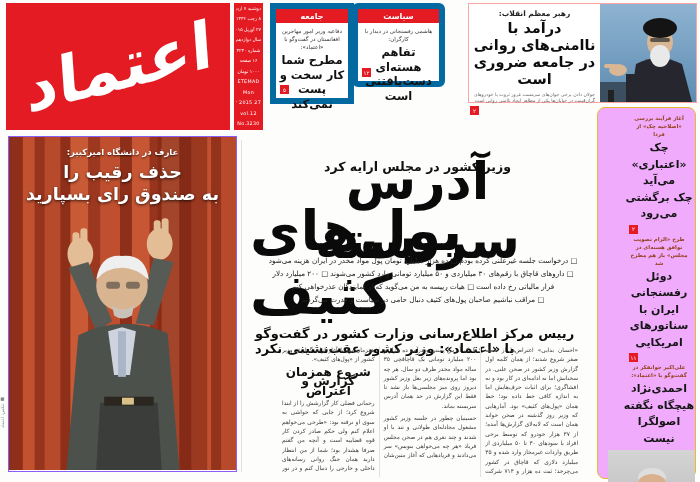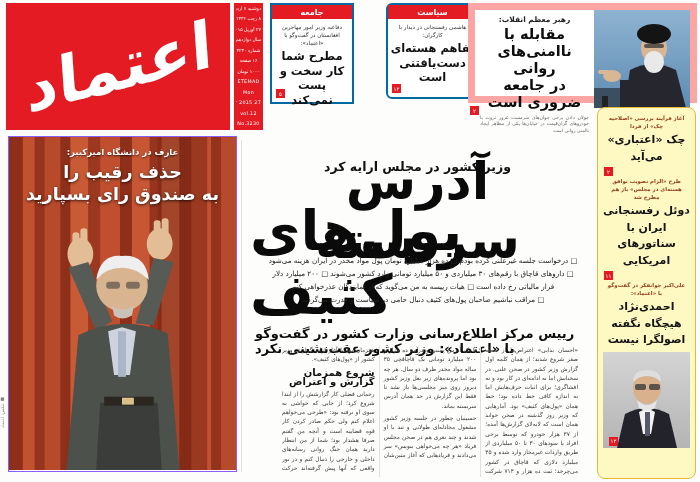--- a/index.html
+++ b/index.html
@@ -28,35 +28,35 @@
     border:1px solid rgba(255,255,255,.5);
   }
   .infobar {
     position:absolute; left:234px; top:3px; width:29px; height:127px;
     background:#e51b23; color:#fff; padding:3px 2px;
     display:flex; flex-direction:column; justify-content:space-between;
   }
   .infobar span { display:block; font-size:4.6px; line-height:6px; text-align:center; white-space:nowrap; overflow:hidden; }
   .infobar .en { font-size:4.8px; letter-spacing:.3px; }
   
-  .tbox { position:absolute; top:3px; background:#fff; border:2px solid #0369a1; }
+  .tbox { position:absolute; top:3px; background:#fff; border:6px solid #0369a1; }
   .tbox-jameh { left:270px; width:84px; height:101px; }
-  .tbox-siasat { left:386px; width:93px; height:96px;border-radius:6px; }
+  .tbox-siasat { left:352px; width:93px; height:84px;border-radius:6px; }
   .tbox-head {
     height:14px; background:#e51b23; color:#fff; font-size:8px; font-weight:bold;
     display:flex; align-items:center; justify-content:center; letter-spacing:2px;
   }
   .tbox-kicker { font-size:5.6px; line-height:8px; color:#333; text-align:center; padding:4px 4px 1px; }
   .tbox-headline { font-size:11.5px; line-height:14.5px; font-weight:bold; color:#111; text-align:center; padding-top:1px; }
   .ptag {
     position:absolute; left:4px; bottom:4px; width:9px; height:9px; background:#e51b23;
     color:#fff; font-size:5.5px; display:flex; align-items:center; justify-content:center;
   }
   
-  .leader { position:absolute; left:468px; top:3px; width:229px; height:100px; border:7px solid #fca5a5; background:#fff; }
+  .leader { position:absolute; left:468px; top:3px; width:229px; height:100px; border:1px solid #fca5a5; background:#fff; }
   .leader-photo { position:absolute; top:0; left:auto; right:0; width:96px; height:98px; }
   .leader-text { position:absolute; right:99px; left:3px; top:3px; }
   .leader-kicker { font-size:7.5px; font-weight:bold; color:#222; text-align:center; padding-top:2px; }
   .leader-headline { font-size:14.5px; line-height:17px; font-weight:bold; color:#0d0d0d; text-align:center; margin-top:2px; }
   .leader-note { font-size:4.7px; line-height:6.4px; color:#666; text-align:justify; margin-top:4px; padding:0 2px; }
   .leader-ptag { position:absolute; left:470px; top:106px; width:9px; height:9px; background:#e51b23; color:#fff; font-size:5.5px; display:flex; align-items:center; justify-content:center; }
   
   .aref { position:absolute; left:8px; top:136px; width:229px; height:336px; overflow:hidden; border:1px solid #8b5cf6; }
   .aref svg { position:absolute; inset:0; }
   .aref-kicker {
@@ -78,25 +78,25 @@
   .main-h1 { position:absolute; left:250px; top:152px; width:335px; text-align:center; font-size:51px; font-weight:bold; color:#0a0a0a; letter-spacing:-1px; }
   .main-h2 { position:absolute; left:250px; top:199px; width:335px; text-align:left; font-size:55px; font-weight:bold; color:#0a0a0a; letter-spacing:-1px; }
   .bullets { position:absolute; left:262px; top:254px; width:322px; }
   .bullets div { text-align:center; font-size:7.2px; line-height:13px; color:#222; }
   .main-subhead { position:absolute; left:255px; top:326px; width:330px; text-align:left; font-size:13px; font-weight:bold; color:#0d0d0d; }
   .body-cols {
     position:absolute; left:282px; top:346px; width:296px; height:131px; overflow:hidden;
     column-count:3; column-gap:9px; column-rule:1px solid #e3e1dd; direction:rtl;
   }
   .body-cols p { font-size:5.8px; line-height:9.3px; color:#3a3a3a; text-align:justify; margin-bottom:3px; }
-  .body-cols h4 { font-size:10px; line-height:9.5px; color:#111; margin:3px 0; }
+  .body-cols h4 { font-size:12px; line-height:9.5px; color:#111; text-align:center; margin:3px 0; }
   
   .ycol {
     position:absolute; left:597px; top:107px; width:99px; height:372px;
-    background:#fef9c3; border-radius:8px; border:1px solid #e6b93a; padding-top:6px;
+    background:#f0abfc; border-radius:8px; border:1px solid #e6b93a; padding-top:6px;padding-left:25px;
   }
   .ystory { position:relative; padding-bottom:12px; }
   .y-kicker { font-size:5.4px; line-height:8px; font-weight:bold; color:#93401c; text-align:center; padding:0 7px; }
   .y-headline { font-size:11px; line-height:16.5px; font-weight:bold; color:#151515; text-align:center; margin-top:2px; }
   .y-ptag { position:absolute; left:6px; bottom:1px; width:9px; height:9px; background:#e51b23; color:#fff; font-size:5.5px; display:flex; align-items:center; justify-content:center; }
   .y-photo { position:relative; width:87px; height:96px; margin:3px auto 0; overflow:hidden; background:#c7c7c7; }
   .y-photo .y-ptag { bottom:2px; }
 </style>
 </head>
 <body>
@@ -141,21 +141,21 @@
       <div>دست‌یافتنی</div>
       <div>است</div>
     </div>
     <div class="ptag">۱۲</div>
   </div>
 
   <div class="leader">
     <div class="leader-text">
       <div class="leader-kicker">رهبر معظم انقلاب:</div>
       <div class="leader-headline">
-        <div>مقابله با</div>
+        <div>درآمد با</div>
         <div>ناامنی‌های روانی</div>
         <div>در جامعه ضروری است</div>
       </div>
       <div class="leader-note">جولان دادن برخی جوان‌های سرمست غرور ثروت با خودروهای گران‌قیمت در خیابان‌ها یکی از مظاهر ایجاد ناامنی روانی است</div>
     </div>
     <svg class="leader-photo" viewBox="0 0 96 98" preserveAspectRatio="none">
       <defs>
         <linearGradient id="bgblue" x1="0" y1="0" x2="0" y2="1">
           <stop offset="0" stop-color="#8fb3d1"></stop>
             <stop offset="1" stop-color="#5d8cb2"></stop>
@@ -246,20 +246,21 @@
     <p>رحمانی فضلی کار گزارشش را از ابتدا شروع کرد؛ از جایی که حواشی به سوی او نرفته بود: «طرحی می‌خواهم اعلام کنم ولی حکم صادر کردن کار قوه قضاییه است و آنچه من گفتم صرفا هشدار بود؛ شما از من انتظار دارید همان جنگ روانی رسانه‌های داخلی و خارجی را دنبال کنم و در نور واقعی که آنها پیش گرفته‌اند حرکت کنم؛ چه کسی می‌تواند برای من اثبات کند که این ادعاها درست است؟»</p>
 
   </div>
 
   <div class="ycol">
     <div class="ystory">
       <div class="y-kicker">آغاز فرآیند بررسی «اصلاحیه چک» از فردا</div>
       <div class="y-headline">
         <div>چک «اعتباری»</div>
         <div>می‌آید</div>
+        <div>چک برگشتی می‌رود</div>
       </div>
       <div class="y-ptag">۲</div>
     </div>
 
     <div class="ystory">
       <div class="y-kicker">طرح «الزام تصویب توافق هسته‌ای در مجلس» باز هم مطرح شد</div>
       <div class="y-headline">
         <div>دوئل رفسنجانی</div>
         <div>ایران با سناتورهای</div>
         <div>امریکایی</div>

